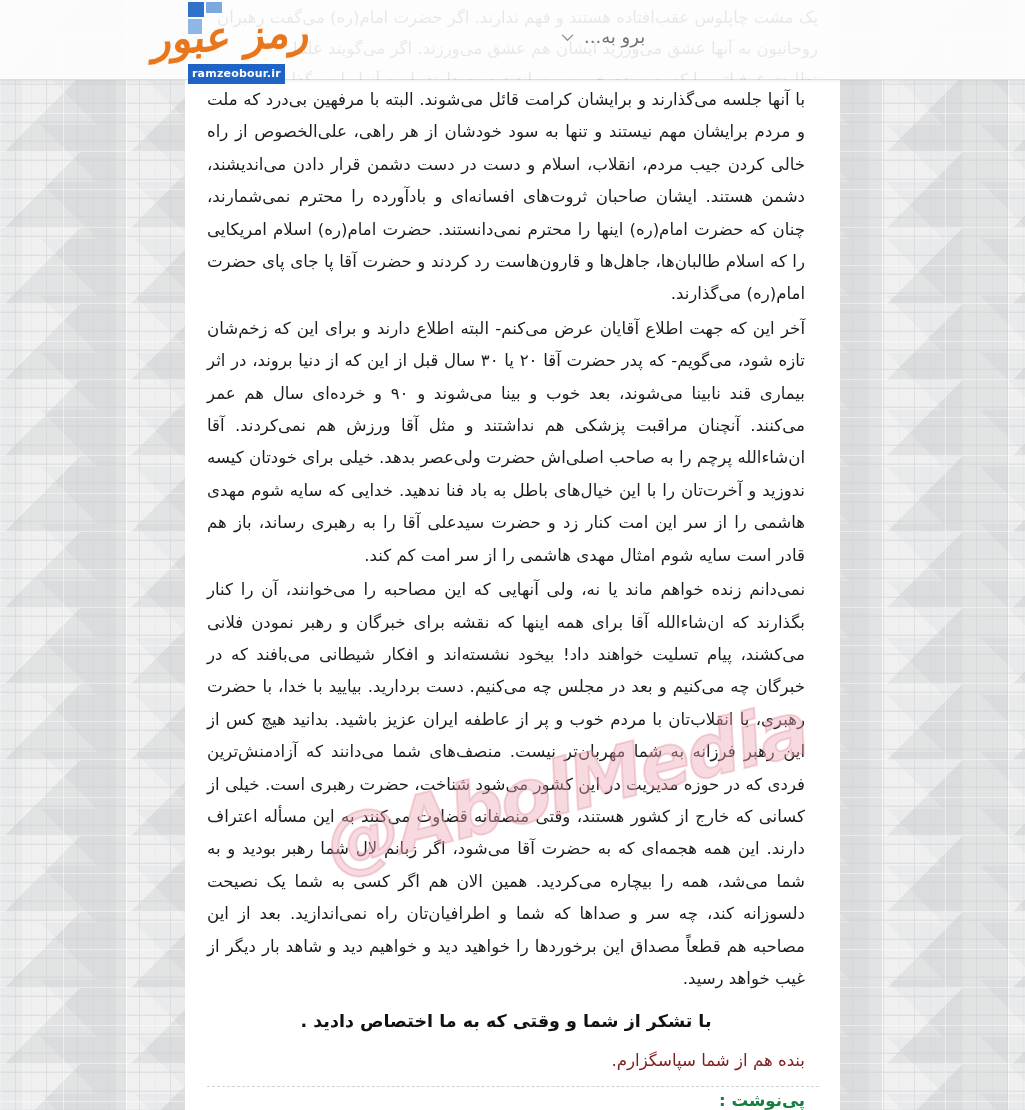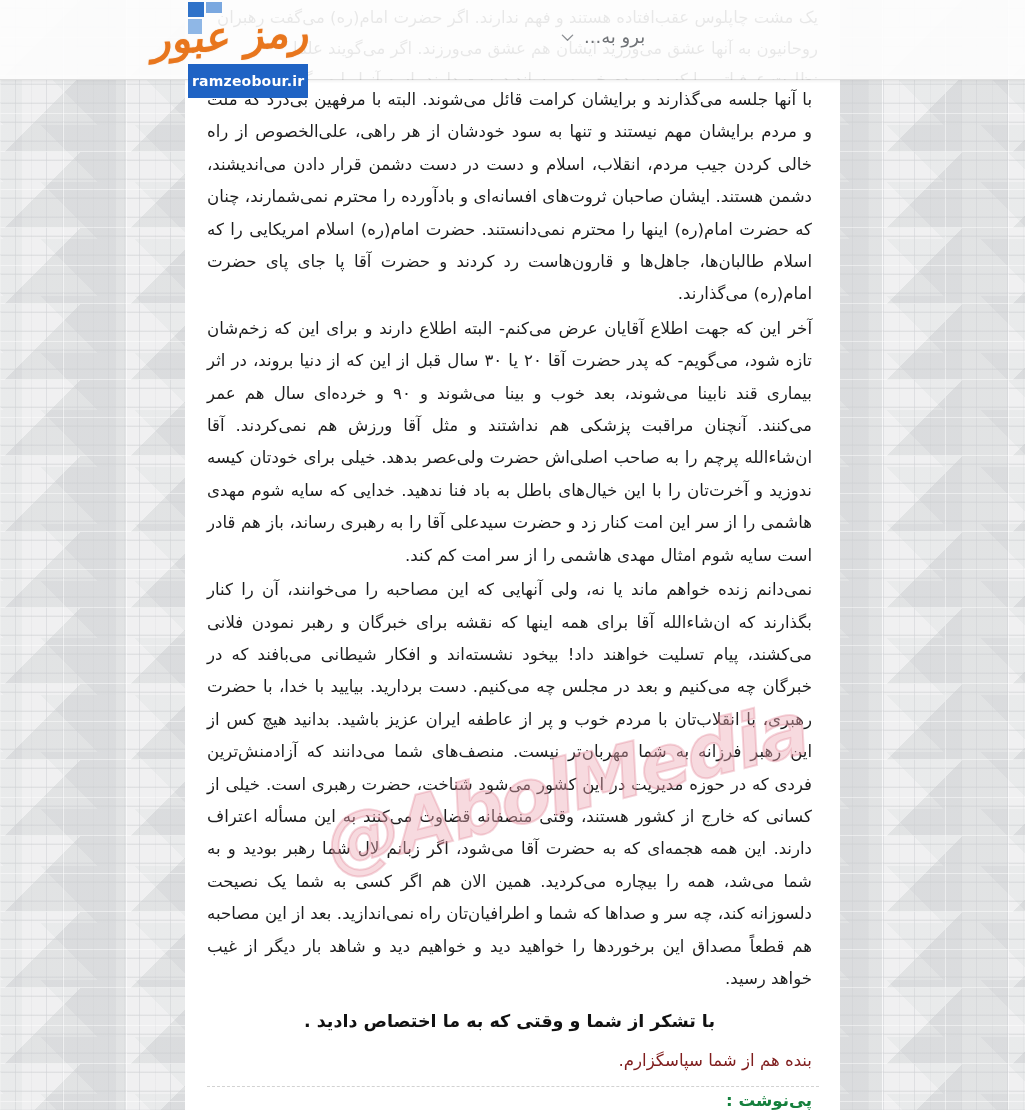--- a/index.html
+++ b/index.html
@@ -81,37 +81,37 @@
     font-size:41px;line-height:58px;font-weight:700;
     text-align:left;letter-spacing:-1px;
     transform:skewX(-8deg) rotate(-3deg);
     white-space:nowrap;direction:rtl;
     text-shadow:0 0 1px rgba(232,118,29,.5);
   }
   #logo-url{
     position:absolute;left:0;top:62px;
     background:#1f63c4;color:#fff;
     font-family:"DejaVu Sans","Liberation Sans",sans-serif;
-    font-weight:700;font-size:14px;line-height:18px;
-    padding:8px 4px;letter-spacing:.2px;direction:ltr;
+    font-weight:700;font-size:11px;line-height:18px;
+    padding:1px 4px;letter-spacing:.2px;direction:ltr;
   }
 
   #goto{
     position:absolute;left:560px;top:26px;
     display:flex;align-items:center;gap:9px;
     color:#6f7276;font-size:18px;
     direction:rtl;z-index:46;cursor:pointer;
   }
   #goto .chev{display:inline-block;width:15px;height:15px;position:relative;top:1px;}
   #goto .chev svg{display:block;}
 
   
   #article{
     position:absolute;left:185px;top:0;width:655px;height:1110px;
-    padding:84px 28px 0 22px;
+    padding:84px 35px 0 22px;
     z-index:10;
     direction:rtl;
   }
   .para{
     font-size:16.6px;
     line-height:32.4px;
     color:#1d1d1d;
     text-align:justify;
     text-justify:inter-word;
     margin:0 0 2px 0;

